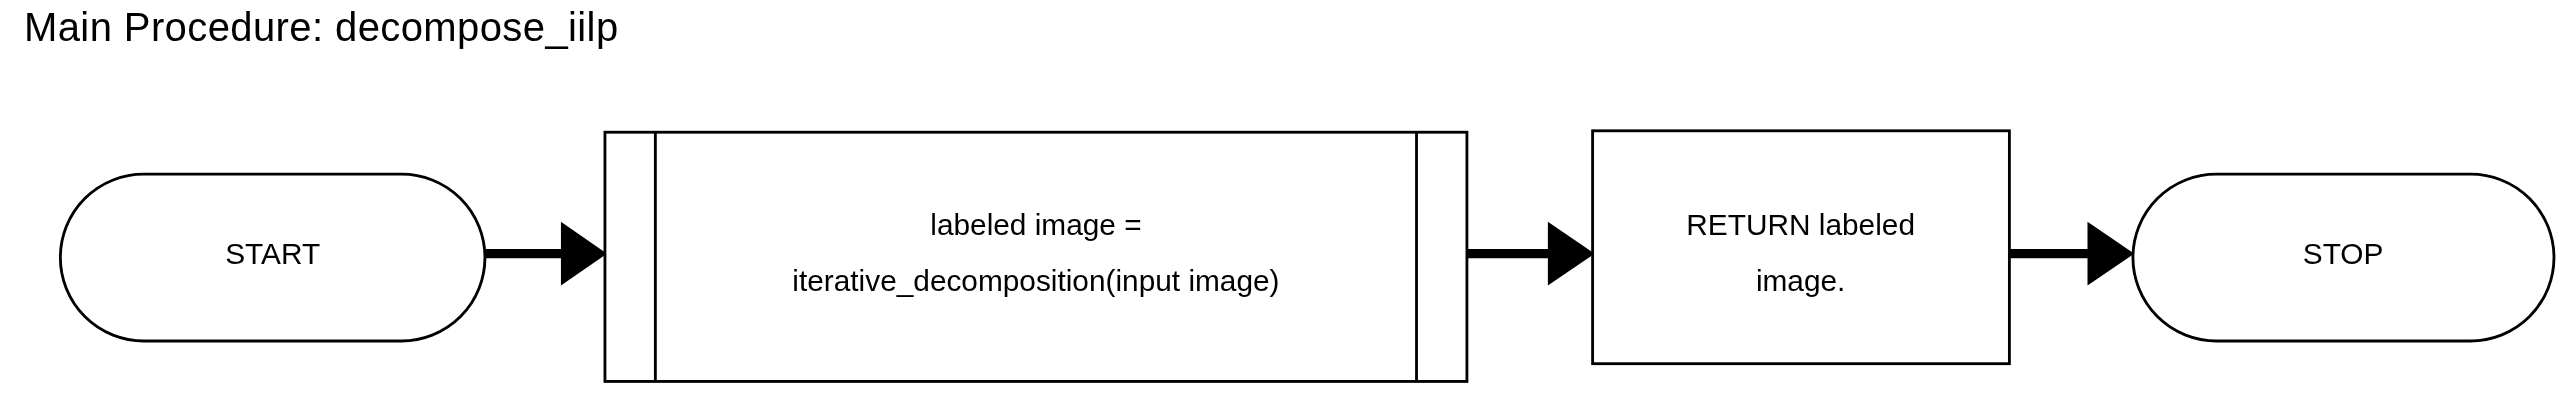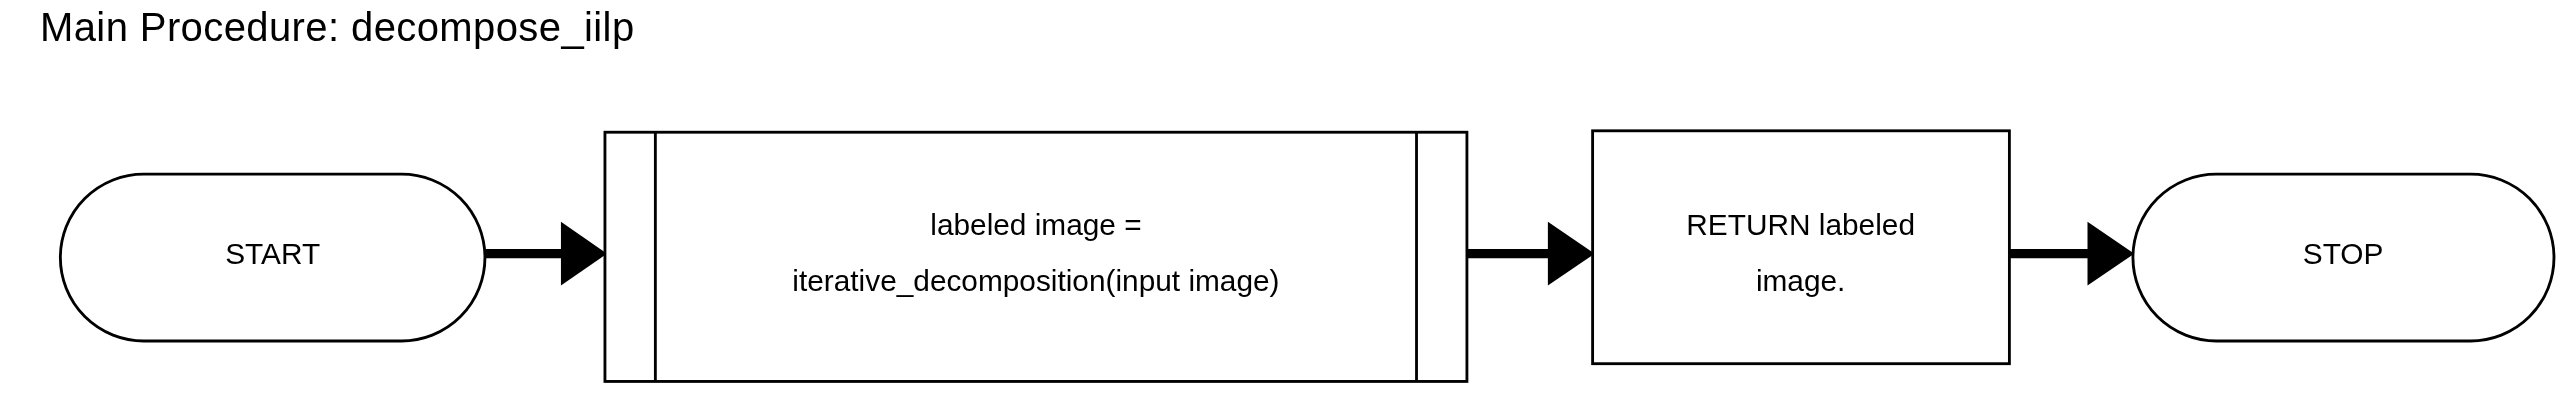--- a/index.html
+++ b/index.html
@@ -12,21 +12,21 @@
   }
   #canvas {
     position: relative;
     width: 2576px;
     height: 410px;
     background: #ffffff;
     overflow: hidden;
   }
   #flow-title {
     position: absolute;
-    left: 40px;
+    left: 24px;
     top: 5.7px;
     font-size: 40px;
     line-height: 1.05;
     color: #000000;
     white-space: pre;
     letter-spacing: 0.4px;
   }
   #diagram-svg {
     position: absolute;
     left: 0;

